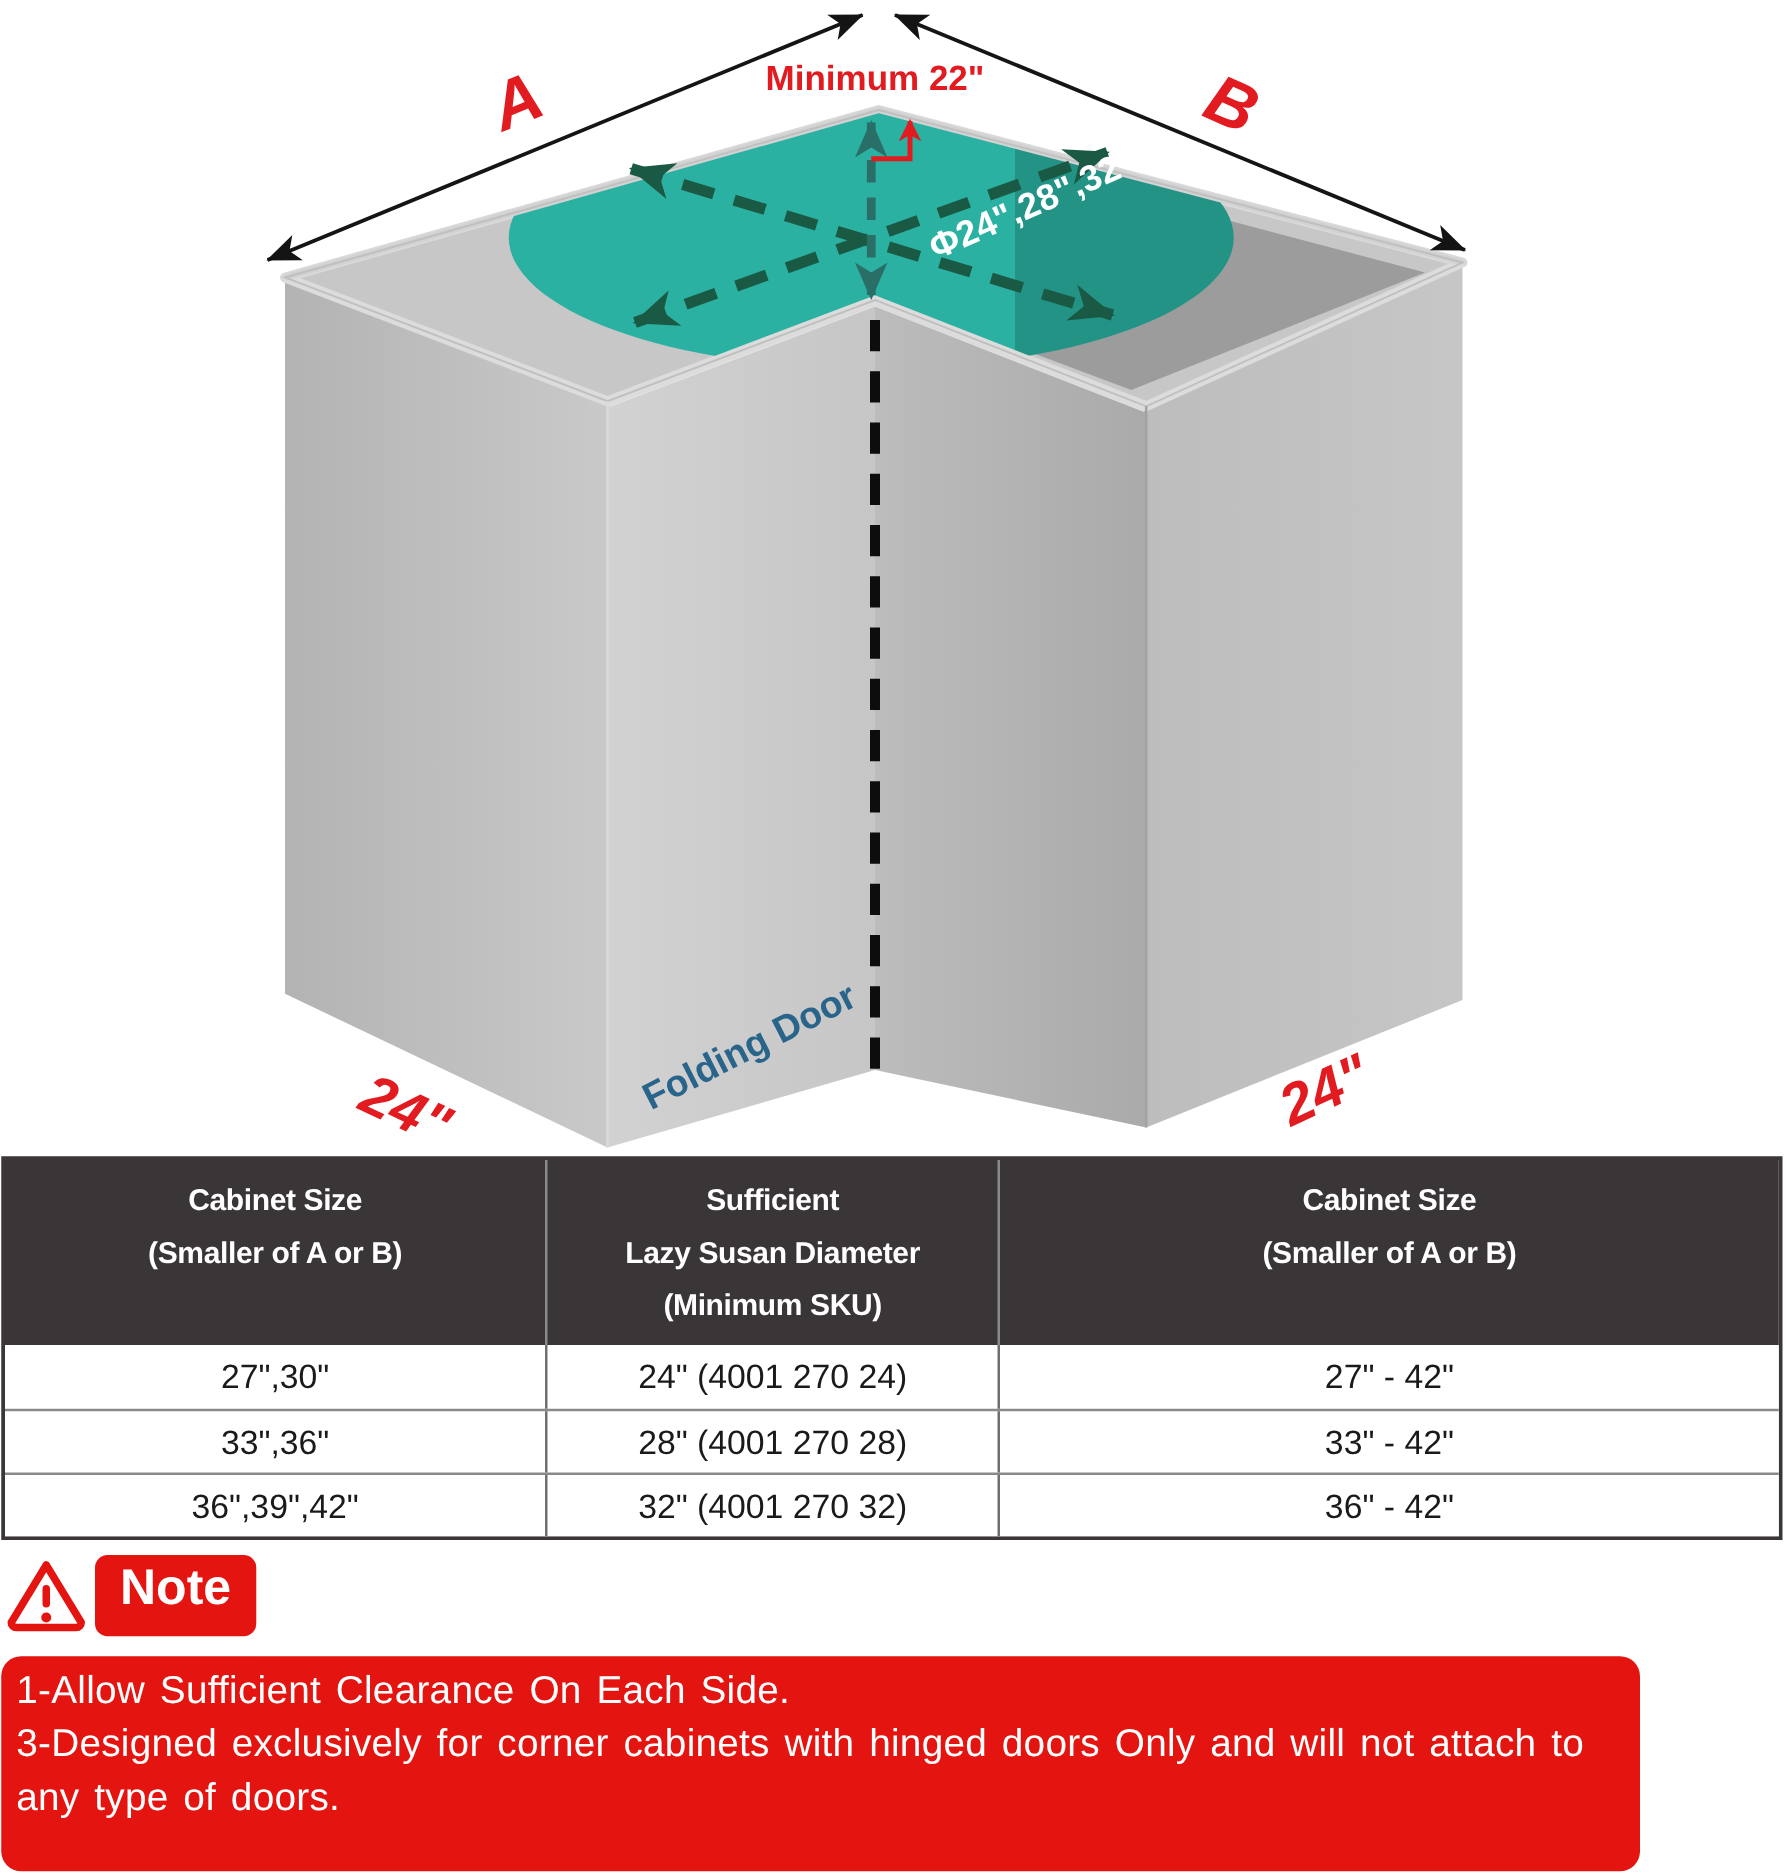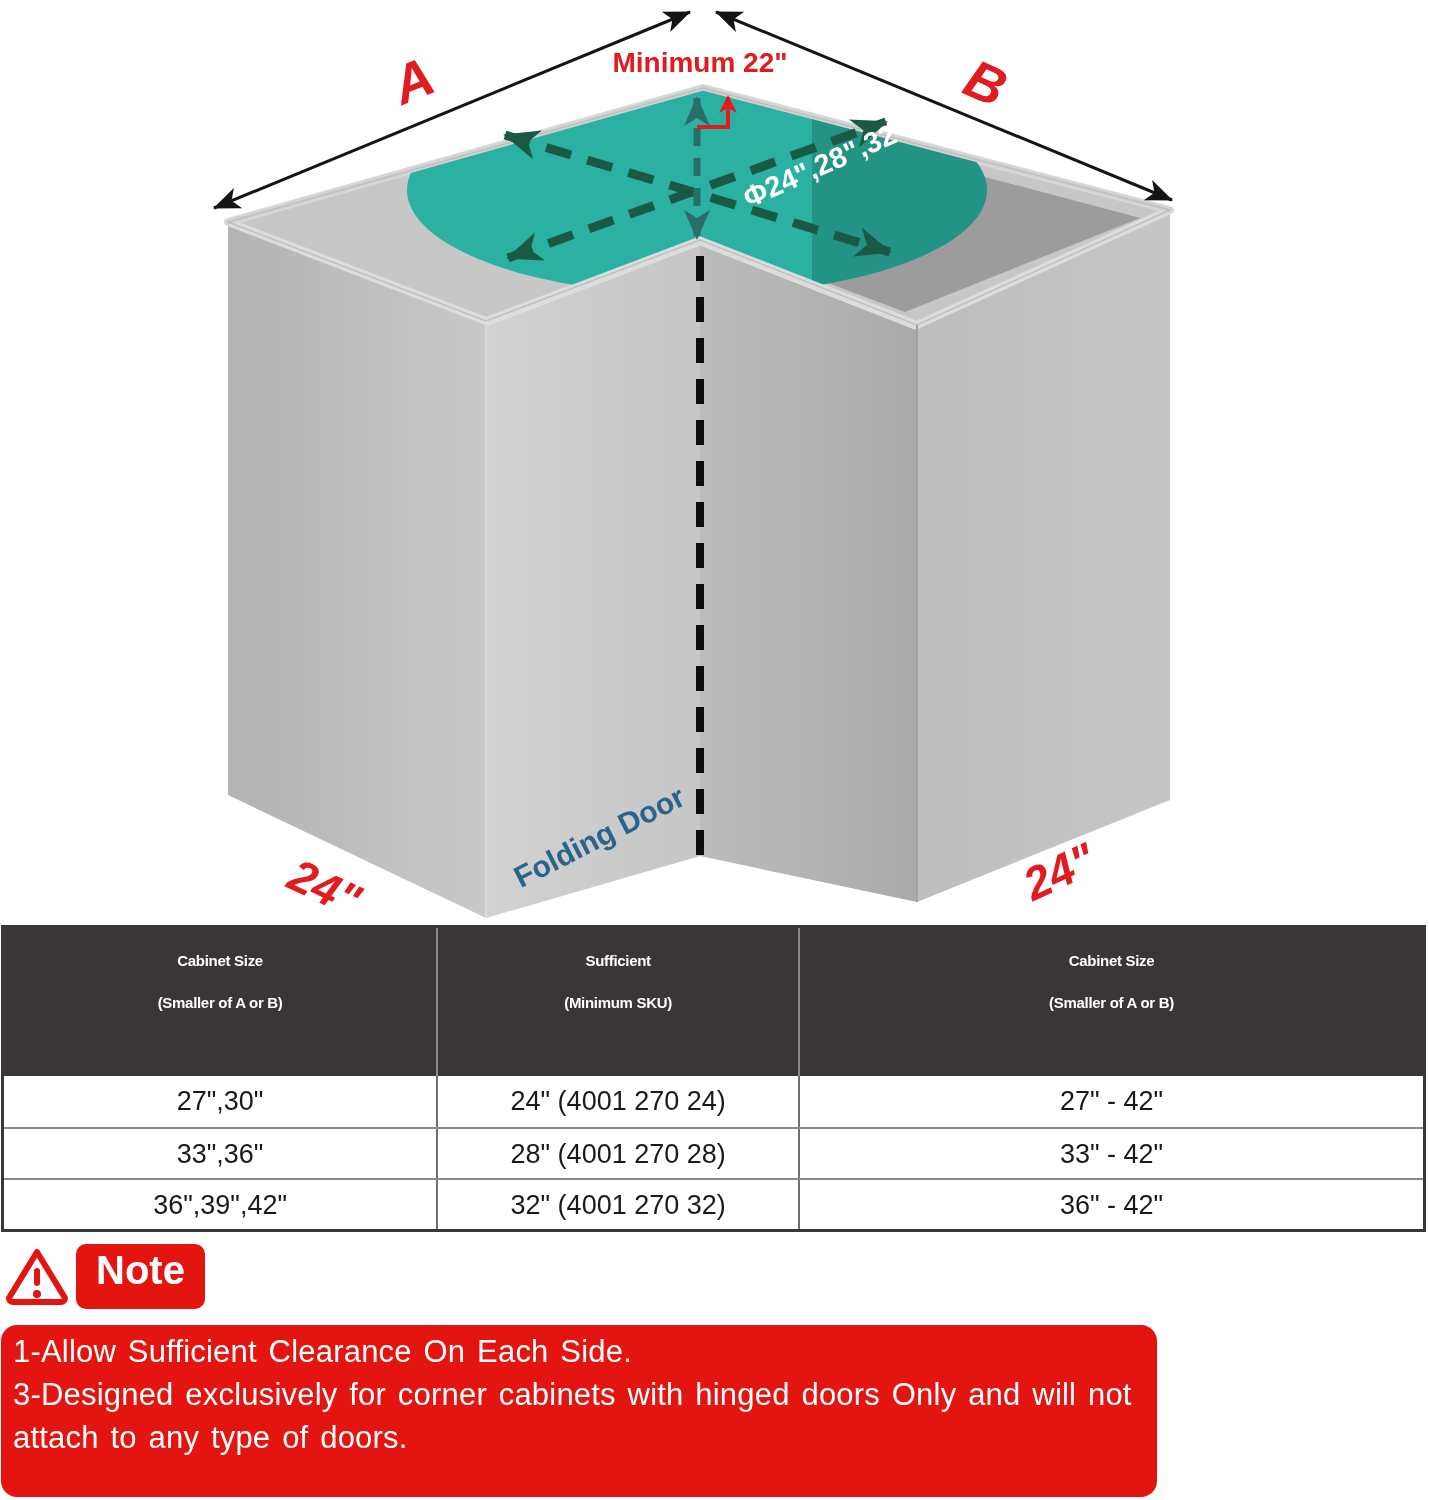--- a/index.html
+++ b/index.html
@@ -11,31 +11,31 @@
   .spec-table{position:absolute;left:1px;top:925px;width:1425px;border:3px solid #3c3737;
               box-sizing:border-box;background:#fff;}
   .trow{display:flex;width:100%;box-sizing:border-box;}
   .thead{background:#3a3637;color:#fff;height:148px;}
   .tcell{box-sizing:border-box;text-align:center;}
   .c1{width:30.6%;}
   .c2{width:25.5%;}
   .c3{width:43.9%;}
   .thead .tcell{border-right:2px solid #8a8a8a;padding-top:12px;}
   .thead .tcell:last-child{border-right:none;}
-  .hline{font-weight:bold;font-size:15px;line-height:42px;white-space:nowrap;letter-spacing:-0.3px;}
+  .hline{font-weight:bold;font-size:24px;line-height:42px;white-space:nowrap;letter-spacing:-0.3px;}
   .hline.small{font-size:20px;}
   .tbody-row{height:51px;background:#fff;color:#1a1a1a;}
   .tbody-row .tcell{border-right:2px solid #6f6f6f;font-size:27px;line-height:51px;white-space:nowrap;}
   .tbody-row .tcell:last-child{border-right:none;}
   .tbody-row + .tbody-row{border-top:2px solid #8a8a8a;}
   
   #note-head{position:absolute;left:4px;top:1246px;height:60px;display:flex;align-items:center;}
   #note-badge{margin-left:6px;background:#e41410;color:#fff;font-weight:bold;font-size:40px;
               line-height:50px;padding:1px 20px 14px 20px;border-radius:10px;}
-  #note-band{position:absolute;left:1px;top:1325px;width:1156px;height:172px;background:#e41410;
+  #note-band{position:absolute;left:1px;top:1325px;width:1311px;height:172px;background:#e41410;
              border-radius:16px;box-sizing:border-box;padding:5px 12px;color:#fff;}
   .note-line{font-size:31px;line-height:43px;letter-spacing:0.2px;word-spacing:3px;}
 </style>
 </head>
 <body>
 
 <div id="stage">
 
   <svg id="diagram" viewBox="0 0 1429 925">
     <defs>
@@ -121,20 +121,21 @@
   </svg>
 
   <div class="spec-table">
     <div class="trow thead">
       <div class="tcell c1">
         <div class="hline">Cabinet Size</div>
         <div class="hline">(Smaller of A or B)</div>
       </div>
       <div class="tcell c2">
         <div class="hline">Sufficient</div>
+        <div class="hline">Lazy Susan Diameter</div>
         <div class="hline">(Minimum SKU)</div>
       </div>
       <div class="tcell c3">
         <div class="hline">Cabinet Size</div>
         <div class="hline">(Smaller of A or B)</div>
       </div>
     </div>
     <div class="trow tbody-row">
       <div class="tcell c1">27",30"</div>
       <div class="tcell c2">24" (4001 270 24)</div>

